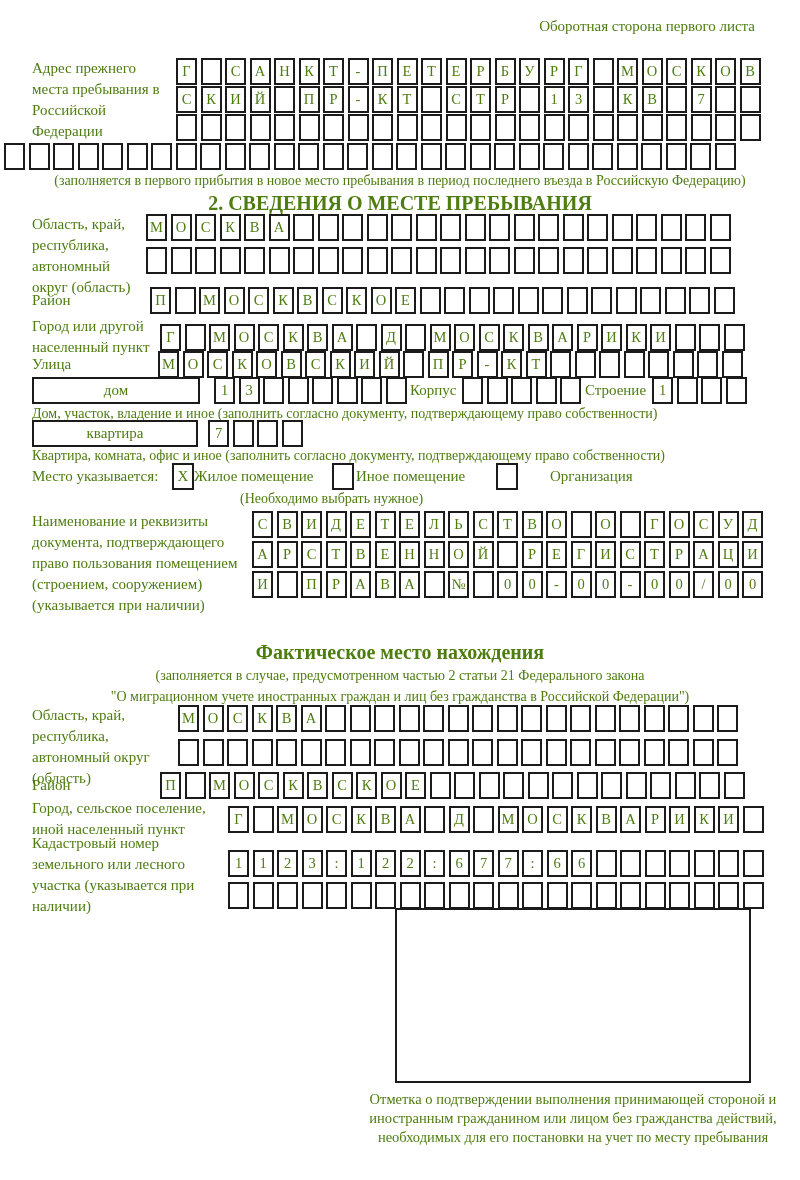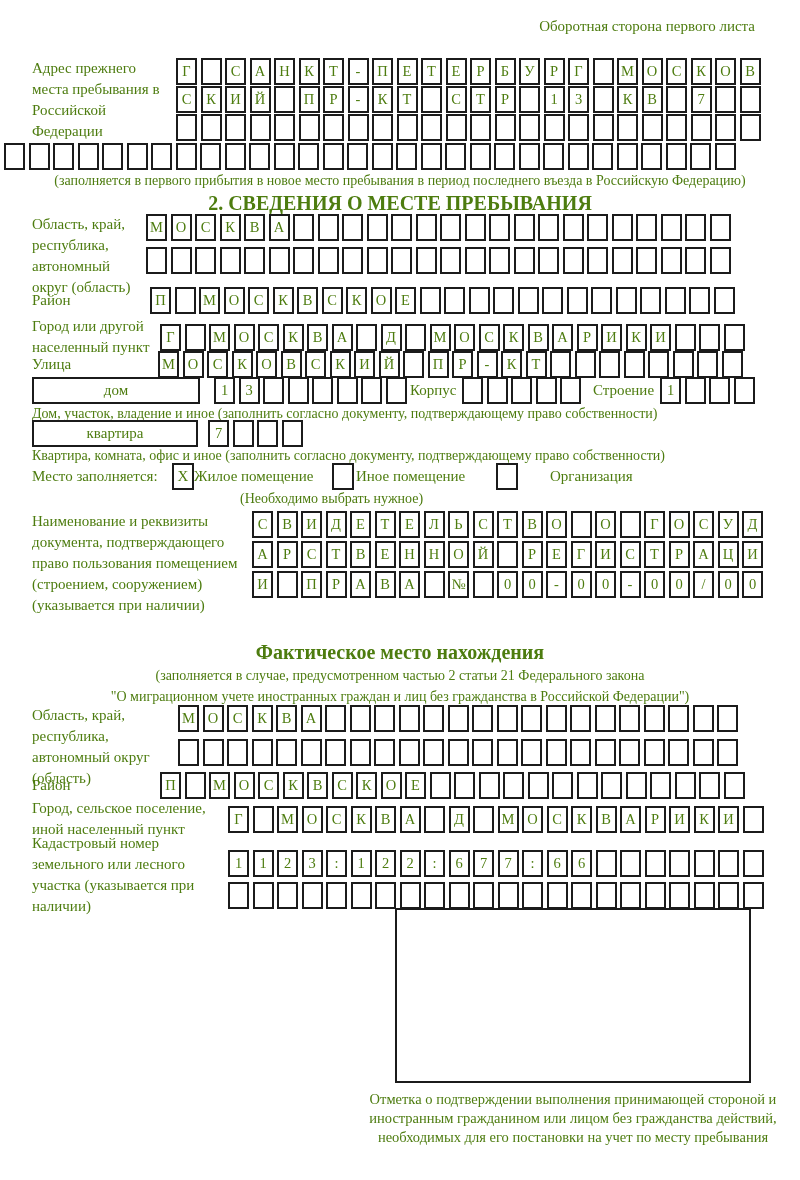--- a/index.html
+++ b/index.html
@@ -333,21 +333,21 @@
         <span class="cell"></span>
       </div>
     <div class="lbl" style="margin-right:6px;">Корпус</div>
     <div class="cells">
         <span class="cell"></span>
         <span class="cell"></span>
         <span class="cell"></span>
         <span class="cell"></span>
         <span class="cell"></span>
       </div>
-    <div class="lbl" style="margin-left:8px;margin-right:6px;">Строение</div>
+    <div class="lbl" style="margin-right:6px;">Строение</div>
     <div class="cells">
         <span class="cell">1</span>
         <span class="cell"></span>
         <span class="cell"></span>
         <span class="cell"></span>
       </div>
   </div>
   <div class="abs cap" style="top:405px;left:32px;">Дом, участок, владение и иное (заполнить согласно документу, подтверждающему право собственности)</div>
 
   <div class="abs flexrow" style="top:420px;left:32px;">
@@ -355,21 +355,21 @@
     <div class="cells" style="margin-left:10px;">
         <span class="cell">7</span>
         <span class="cell"></span>
         <span class="cell"></span>
         <span class="cell"></span>
       </div>
   </div>
   <div class="abs cap" style="top:447px;left:32px;">Квартира, комната, офис и иное (заполнить согласно документу, подтверждающему право собственности)</div>
 
   <div class="abs flexrow" style="top:463px;left:32px;">
-    <div class="lbl" style="width:140px;">Место заполняется:</div>
+    <div class="lbl" style="width:140px;">Место указывается:</div>
     <span class="chk">X</span>
     <div class="lbl" style="width:128px;">Жилое помещение</div>
     <span class="chk" style="margin-left:10px;"></span>
     <div class="lbl" style="margin-left:2px;width:128px;">Иное помещение</div>
     <span class="chk" style="margin-left:12px;"></span>
     <div class="lbl" style="margin-left:32px;">Организация</div>
   </div>
   <div class="abs cap" style="top:490px;left:240px;">(Необходимо выбрать нужное)</div>
 
   <div class="abs flextop" style="top:511px;left:32px;">

